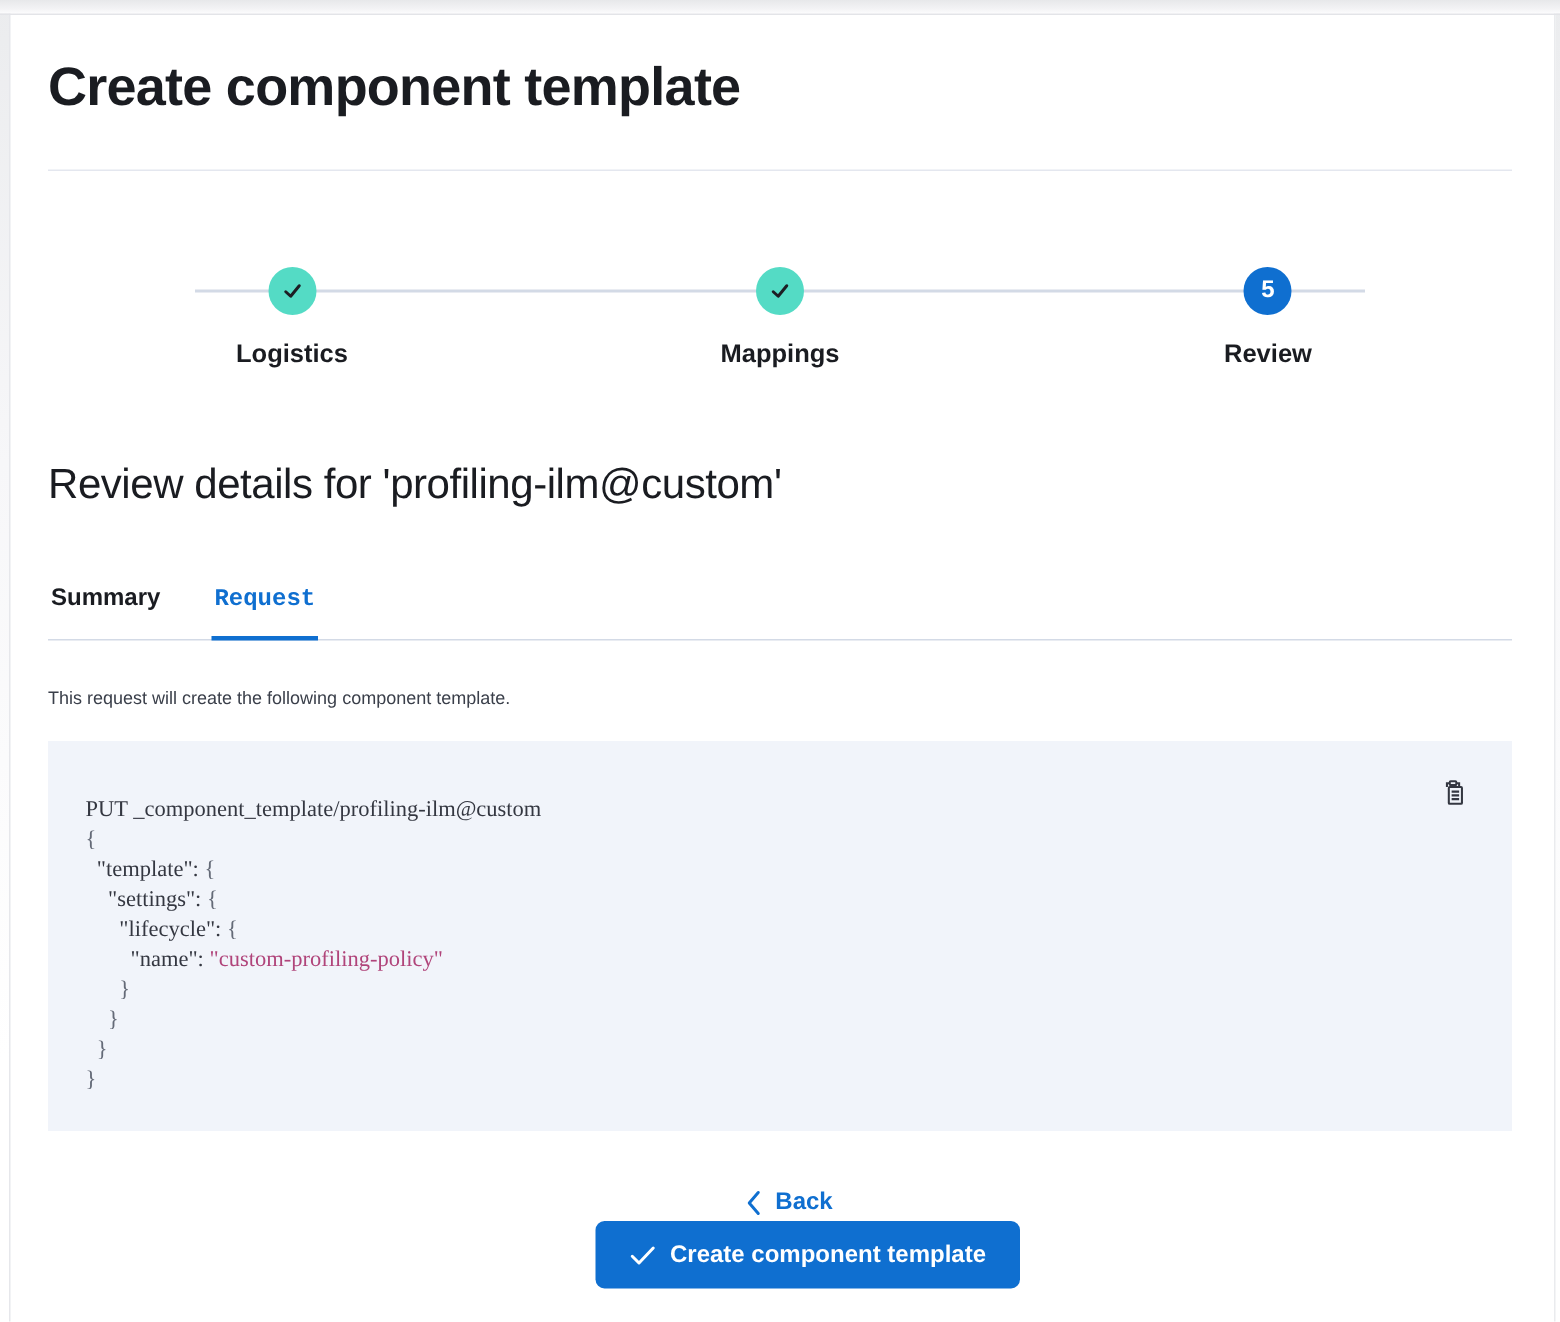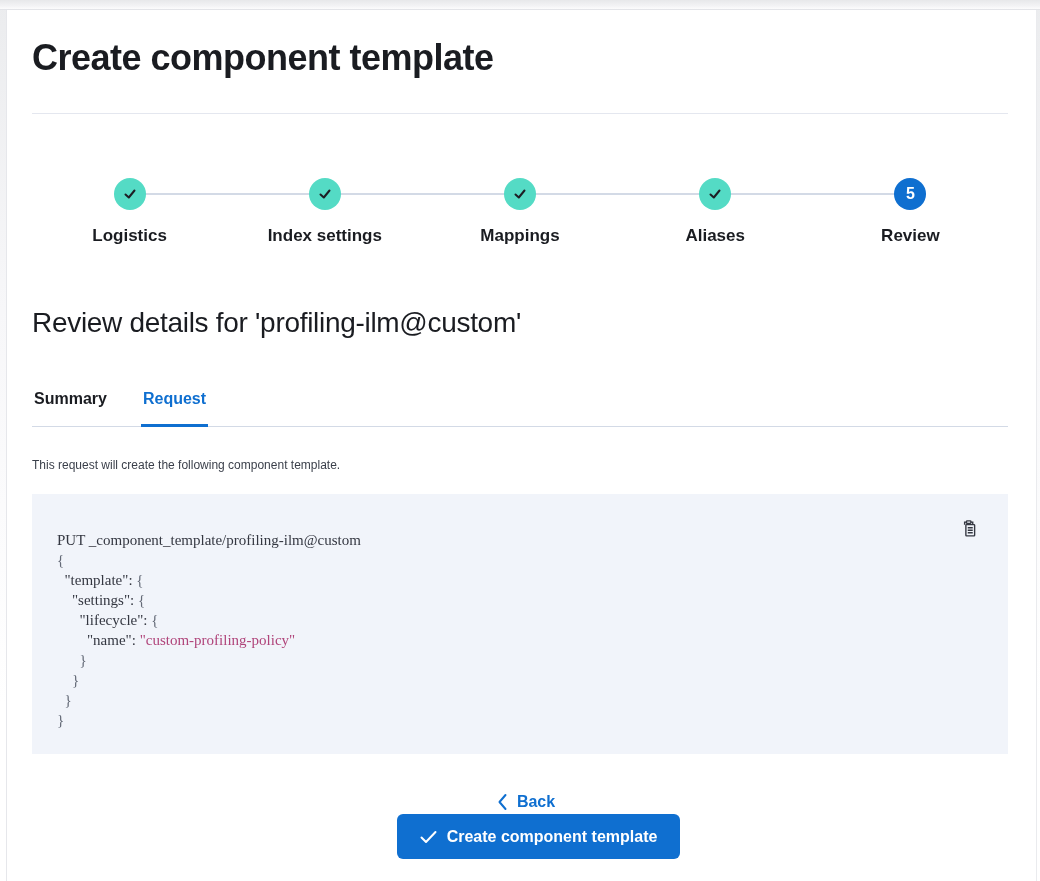--- a/index.html
+++ b/index.html
@@ -75,21 +75,21 @@
     margin-top: 47px;
     display: flex; gap: 32px;
     border-bottom: 1px solid var(--tab-border);
   }
   .tab {
     appearance: none; background: none; border: none; cursor: pointer;
     padding: 0 2px 13px; margin-bottom: -1px;
     font-family: inherit; font-size: 16px; line-height: 24px; font-weight: 700;
     color: var(--text); border-bottom: 3px solid transparent;
   }
-  .tab.active { color: var(--primary); border-bottom-color: var(--primary); }
+  .tab.active { color: var(--primary); border-bottom-color: var(--primary); font-family: Liberation Mono, monospace; }
 
   p.description {
     margin: 26px 0 0;
     font-size: 12px; line-height: 24px; color: var(--text-secondary);
   }
 
   
   .code-block {
     position: relative;
     margin-top: 17px;
@@ -153,37 +153,21 @@
             </svg>
           </div>
           <div class="step-label">Logistics</div>
         </div>
         <div class="step">
           <div class="step-circle complete">
             <svg width="16" height="16" viewBox="0 0 16 16" fill="none" stroke="#1d1e24" stroke-width="2" stroke-linecap="round" stroke-linejoin="round">
               <polyline points="3.5,8.5 6.8,11.5 12.5,4.5"></polyline>
             </svg>
           </div>
-          <div class="step-label">Index settings</div>
-        </div>
-        <div class="step">
-          <div class="step-circle complete">
-            <svg width="16" height="16" viewBox="0 0 16 16" fill="none" stroke="#1d1e24" stroke-width="2" stroke-linecap="round" stroke-linejoin="round">
-              <polyline points="3.5,8.5 6.8,11.5 12.5,4.5"></polyline>
-            </svg>
-          </div>
           <div class="step-label">Mappings</div>
-        </div>
-        <div class="step">
-          <div class="step-circle complete">
-            <svg width="16" height="16" viewBox="0 0 16 16" fill="none" stroke="#1d1e24" stroke-width="2" stroke-linecap="round" stroke-linejoin="round">
-              <polyline points="3.5,8.5 6.8,11.5 12.5,4.5"></polyline>
-            </svg>
-          </div>
-          <div class="step-label">Aliases</div>
         </div>
         <div class="step">
           <div class="step-circle current">
             <span class="step-number">5</span>
           </div>
           <div class="step-label">Review</div>
         </div>
       </div>
   </div>
 

